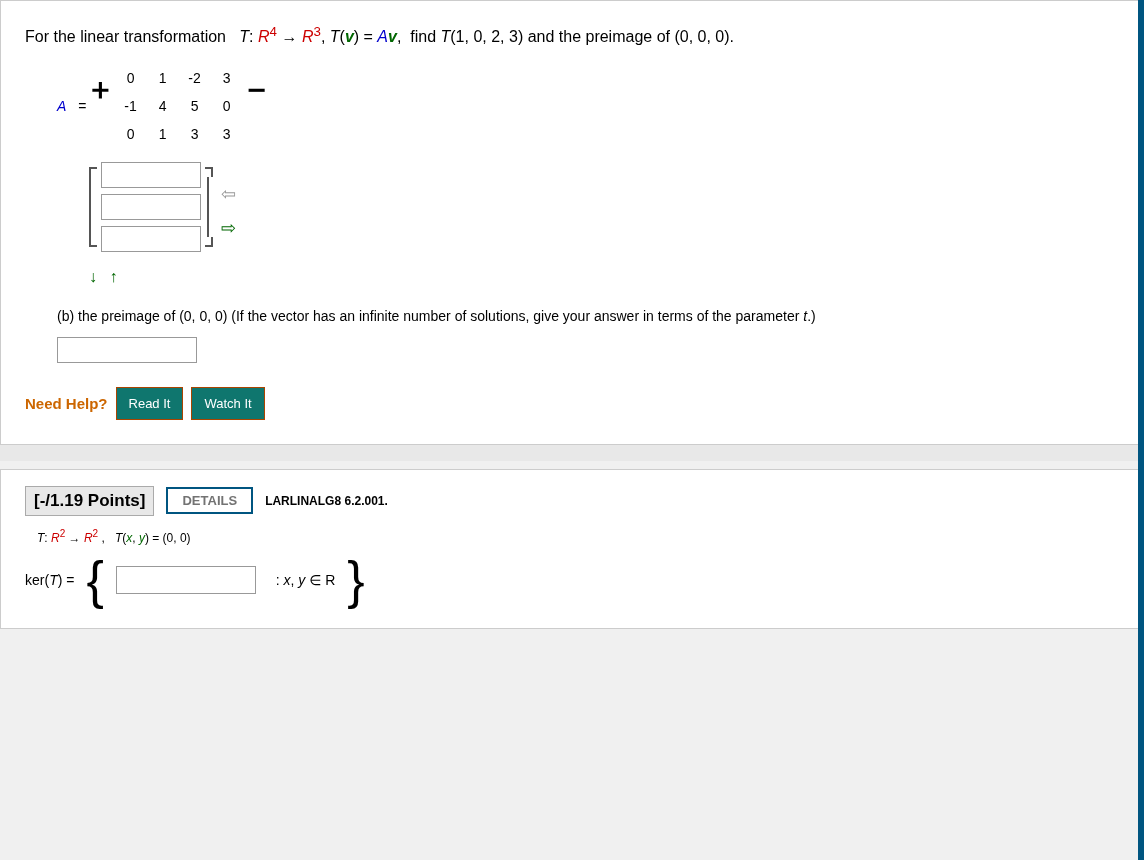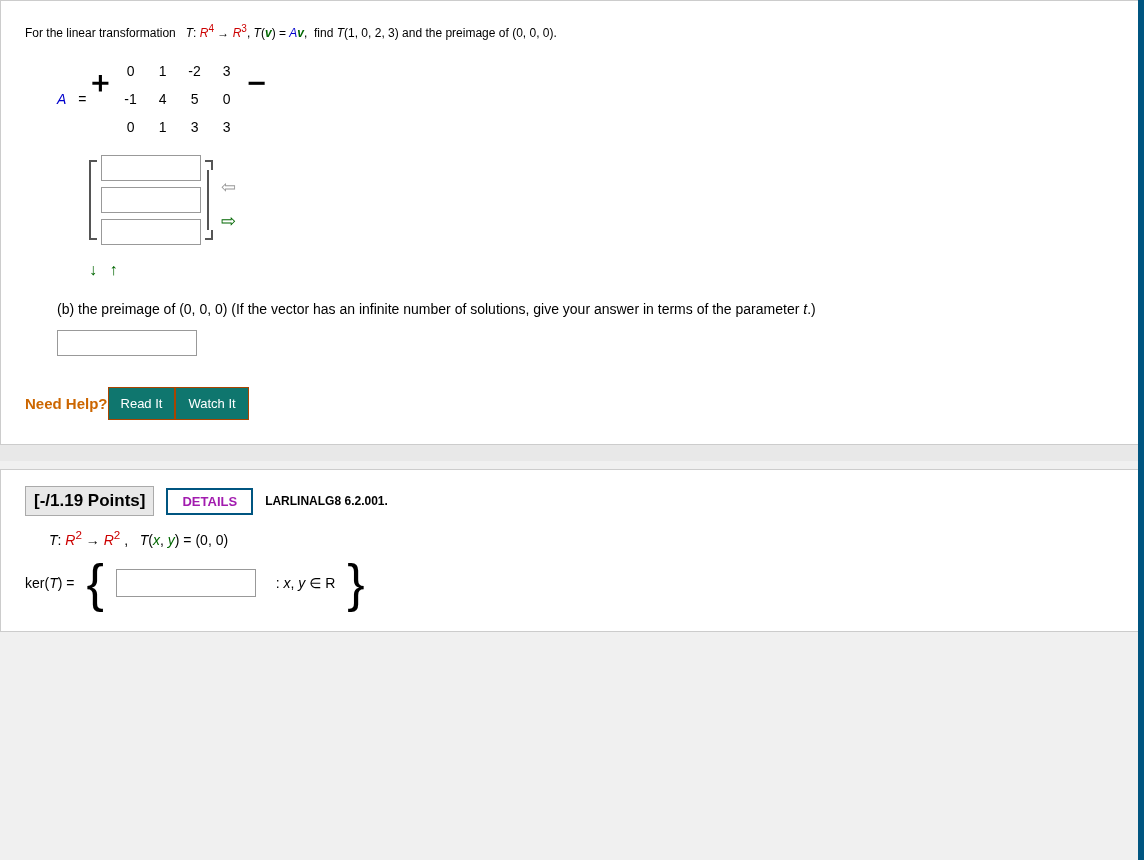--- a/index.html
+++ b/index.html
@@ -9,21 +9,21 @@
       background: #f0f0f0;
       color: #000;
     }
     .problem-section {
       background: #fff;
       border: 1px solid #ccc;
       padding: 20px 24px 24px 24px;
       margin: 0;
     }
     .problem-text {
-      font-size: 12px;
+      font-size: 16px;
       line-height: 1.6;
       margin-bottom: 16px;
     }
     .math-italic { font-style: italic; }
     .math-red { color: #cc0000; }
     .math-green { color: #006600; }
     .math-blue { color: #0000cc; }
     .matrix-container {
       display: inline-flex;
       align-items: center;
@@ -119,22 +119,23 @@
       border: 1px solid #999;
       outline: none;
       padding: 2px 4px;
       font-size: 13px;
       margin-left: 32px;
       margin-bottom: 20px;
     }
     .need-help-row {
       display: flex;
       align-items: center;
+      gap: 8px;
       margin-left: 0;
-      margin-top: 11px;
+      margin-top: 4px;
     }
     .need-help-label {
       color: #cc6600;
       font-weight: bold;
       font-size: 15px;
     }
     .btn-help {
       background: #0f766e;
       color: #fff;
       border: 1px solid #aa4400;
@@ -162,39 +163,39 @@
     .points-badge {
       background: #e8e8e8;
       border: 1px solid #aaa;
       padding: 4px 8px;
       font-size: 17px;
       font-weight: bold;
     }
     .details-btn {
       background: #fff;
       border: 2px solid #005580;
-      color: #a21caf;
+      color: #737373;
       padding: 4px 14px;
       font-size: 13px;
       font-weight: bold;
       cursor: pointer;
     }
     .problem-id {
       font-size: 12px;
       font-weight: bold;
     }
     .second-problem-text {
       font-size: 14px;
       margin-bottom: 10px;
       line-height: 1.6;
     }
     .transform-line {
-      margin-left: 24px;
+      margin-left: 12px;
       margin-bottom: 12px;
-      font-size: 14px;
+      font-size: 12px;
     }
     .ker-row {
       display: flex;
       align-items: center;
       margin-left: 0;
       font-size: 14px;
       gap: 12px;
     }
     .ker-input {
       width: 140px;

